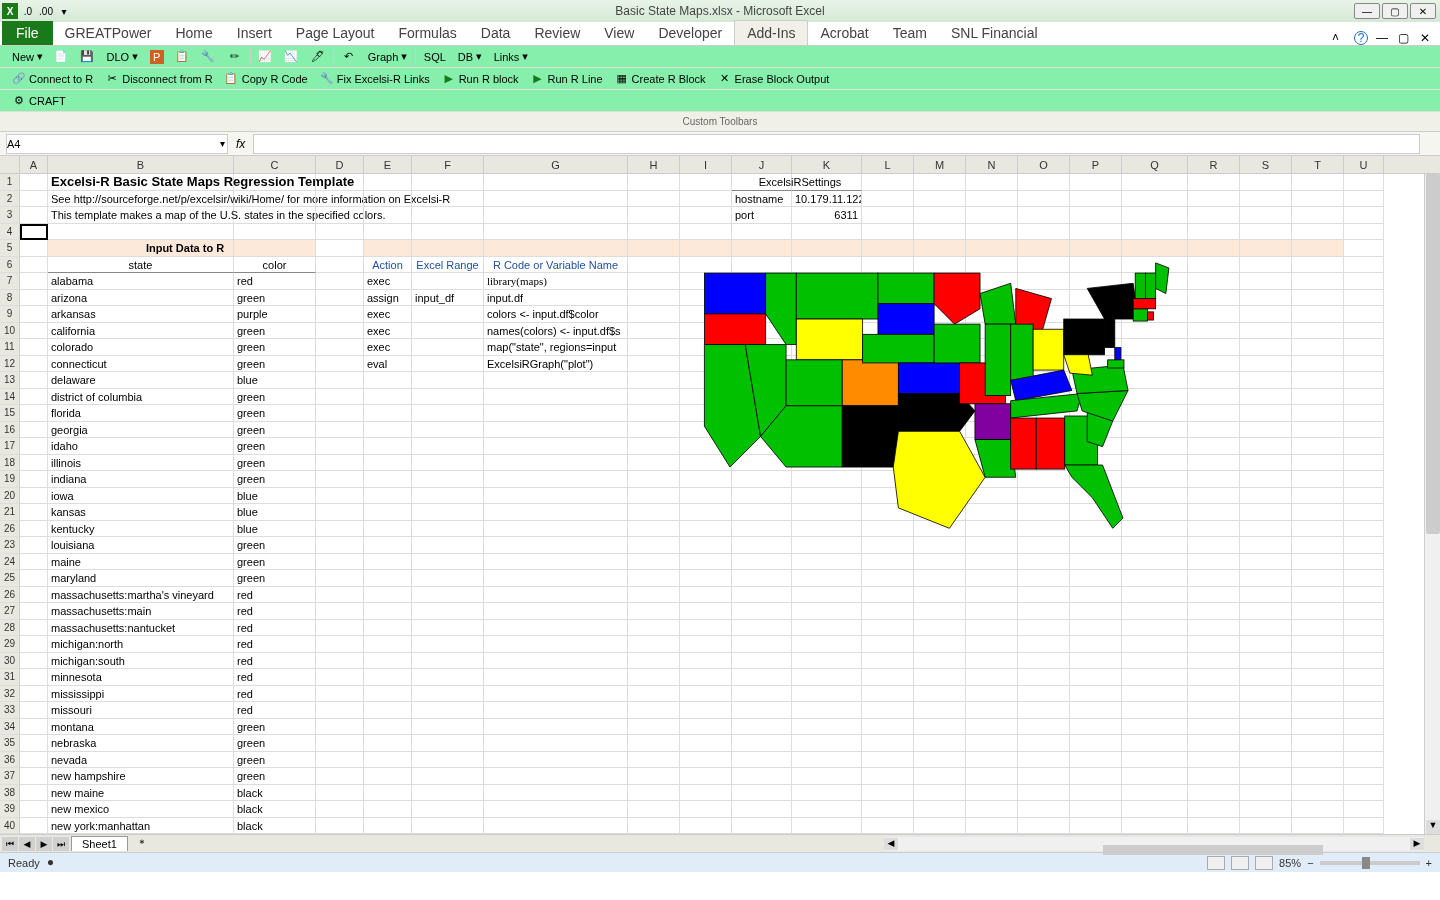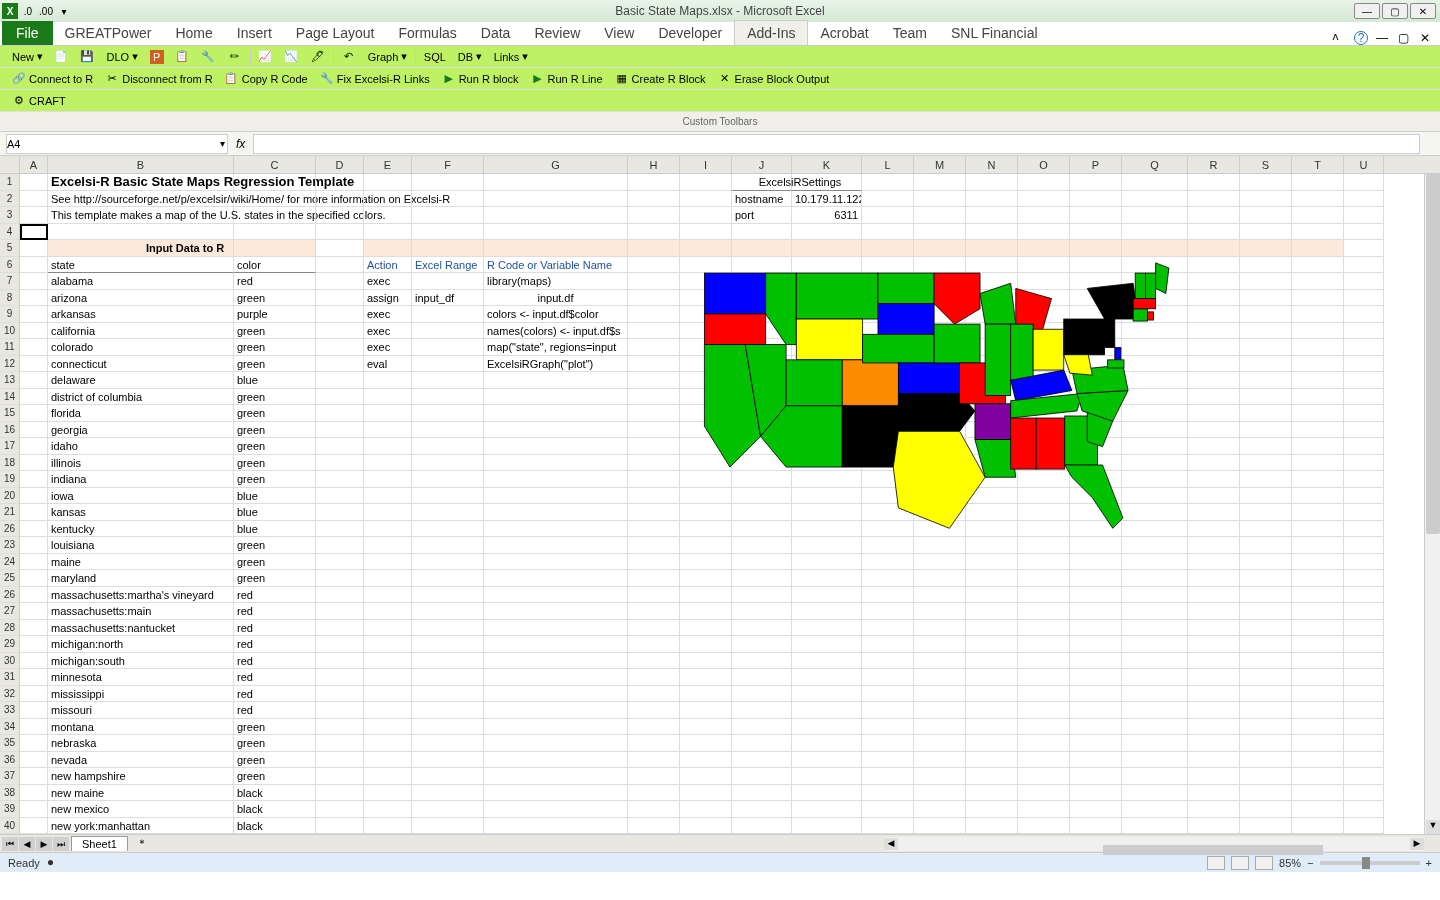--- a/index.html
+++ b/index.html
@@ -15,21 +15,21 @@
 
 
 .ribbon-tabs { height: 24px; background: #fff; display: flex; align-items: flex-end; padding-left: 2px; border-bottom: 1px solid #ccc; position: relative; }
 .ribbon-tabs .tab { padding: 4px 12px; font-size: 14px; color: #444; cursor: pointer; }
 .ribbon-tabs .tab.file { background: #1a7a1a; color: #fff; padding: 4px 14px; }
 .ribbon-tabs .tab.active { background: #f0f0e8; border: 1px solid #ccc; border-bottom: none; }
 .ribbon-tabs .rightico { position: absolute; right: 6px; display: flex; gap: 8px; align-items: center; }
 .ribbon-tabs .rightico .ic { width: 14px; height: 14px; font-size: 12px; }
 
 
-.addin-row { height: 22px; background: #bef264; display: flex; align-items: center; padding-left: 6px; gap: 0; border-bottom: 1px solid #e0e0d8; font-size: 11px; }
+.addin-row { height: 22px; background: #86efac; display: flex; align-items: center; padding-left: 6px; gap: 0; border-bottom: 1px solid #e0e0d8; font-size: 11px; }
 .addin-row .item { padding: 2px 6px; display: flex; align-items: center; gap: 3px; cursor: pointer; }
 .addin-row .item .ic { width: 14px; height: 14px; display: inline-flex; align-items: center; justify-content: center; font-size: 11px; }
 .addin-row .sep { width: 1px; height: 16px; background: #ccc; margin: 0 2px; }
 .addin-label { height: 20px; background: #f0f0e8; display: flex; align-items: center; justify-content: center; font-size: 10px; color: #666; border-bottom: 1px solid #ccc; }
 
 
 .formulabar { height: 24px; background: #f6f6f0; display: flex; align-items: center; border-bottom: 1px solid #ccc; }
 .namebox { width: 222px; height: 20px; border: 1px solid #ccc; background: #fff; display: flex; align-items: center; justify-content: flex-start; margin-left: 6px; position: relative; }
 .namebox .dd { position: absolute; right: 2px; font-size: 10px; }
 .fx-ico { margin: 0 8px; font-style: italic; font-size: 12px; }
@@ -40,21 +40,21 @@
 .grid { position: relative; overflow: hidden; flex: 1; }
 .colheaders { display: flex; height: 18px; background: #e8e8e0; border-bottom: 1px solid #ccc; }
 .colheaders .corner { width: 20px; border-right: 1px solid #ccc; background: #e8e8e0; }
 .colheaders .ch { border-right: 1px solid #ccc; text-align: center; font-size: 11px; line-height: 18px; color: #333; }
 .rows { }
 .row { display: flex; height: 16.5px; }
 .row .rh { width: 20px; background: #e8e8e0; border-right: 1px solid #ccc; border-bottom: 1px solid #ddd; text-align: center; font-size: 10px; line-height: 16px; color: #333; }
 .row .cell { border-right: 1px solid #ddd; border-bottom: 1px solid #ddd; padding: 0 3px; font-size: 11px; line-height: 16px; overflow: hidden; white-space: nowrap; }
 .row .cell.bold { font-weight: bold; font-size: 13px; }
 .row .cell.hdr-peach { background: #fde9d9; text-align: center; font-weight: bold; }
-.row .cell.hdr-ctr { }
+.row .cell.hdr-ctr { text-align: center; }
 .row .cell.selected { outline: 2px solid #000; outline-offset: -2px; }
 
 
 .cw-A { width: 28px; }
 .cw-B { width: 186px; }
 .cw-C { width: 82px; }
 .cw-D { width: 48px; }
 .cw-E { width: 48px; }
 .cw-F { width: 72px; }
 .cw-G { width: 144px; }
@@ -419,21 +419,21 @@
           <div class="cell cw-U"></div>
         </div>
         <div class="row">
           <div class="rh">7</div>
           <div class="cell cw-A"></div>
           <div class="cell cw-B">alabama</div>
           <div class="cell cw-C">red</div>
           <div class="cell cw-D"></div>
           <div class="cell cw-E">exec</div>
           <div class="cell cw-F"></div>
-          <div class="cell cw-G" style="overflow: visible;">library(maps)</div>
+          <div class="cell cw-G" style="overflow: visible; font-family: Liberation Serif, serif;">library(maps)</div>
           <div class="cell cw-H"></div>
           <div class="cell cw-I"></div>
           <div class="cell cw-J"></div>
           <div class="cell cw-K"></div>
           <div class="cell cw-L"></div>
           <div class="cell cw-M"></div>
           <div class="cell cw-N"></div>
           <div class="cell cw-O"></div>
           <div class="cell cw-P"></div>
           <div class="cell cw-Q"></div>
@@ -443,21 +443,21 @@
           <div class="cell cw-U"></div>
         </div>
         <div class="row">
           <div class="rh">8</div>
           <div class="cell cw-A"></div>
           <div class="cell cw-B">arizona</div>
           <div class="cell cw-C">green</div>
           <div class="cell cw-D"></div>
           <div class="cell cw-E">assign</div>
           <div class="cell cw-F">input_df</div>
-          <div class="cell cw-G" style="overflow: visible; text-align: center;">input.df</div>
+          <div class="cell cw-G" style="overflow: visible;">input.df</div>
           <div class="cell cw-H"></div>
           <div class="cell cw-I"></div>
           <div class="cell cw-J"></div>
           <div class="cell cw-K"></div>
           <div class="cell cw-L"></div>
           <div class="cell cw-M"></div>
           <div class="cell cw-N"></div>
           <div class="cell cw-O"></div>
           <div class="cell cw-P"></div>
           <div class="cell cw-Q"></div>

